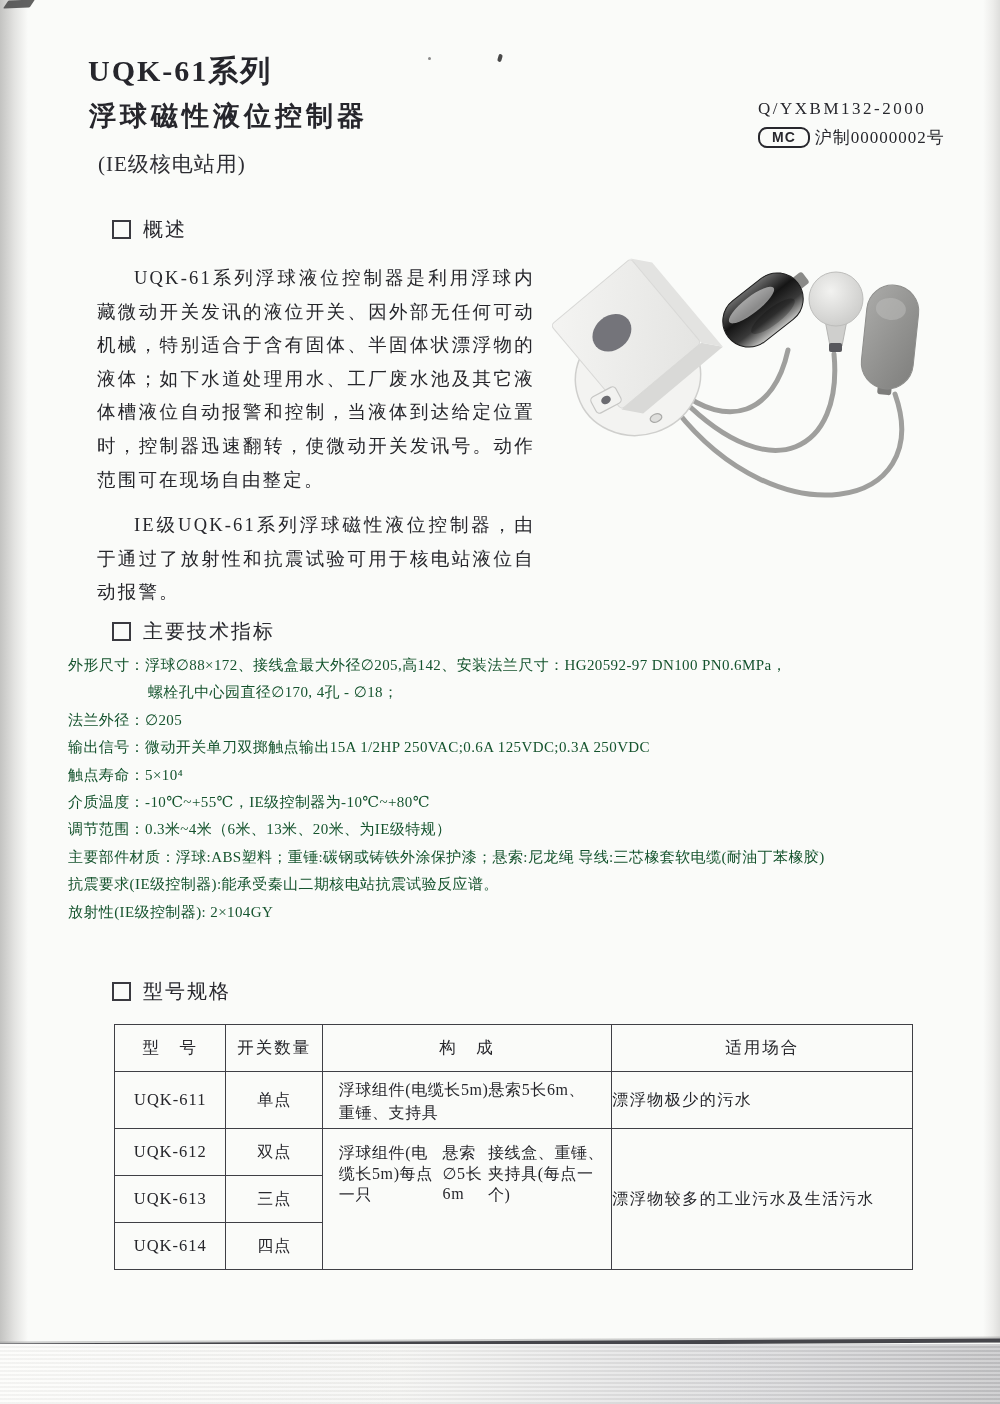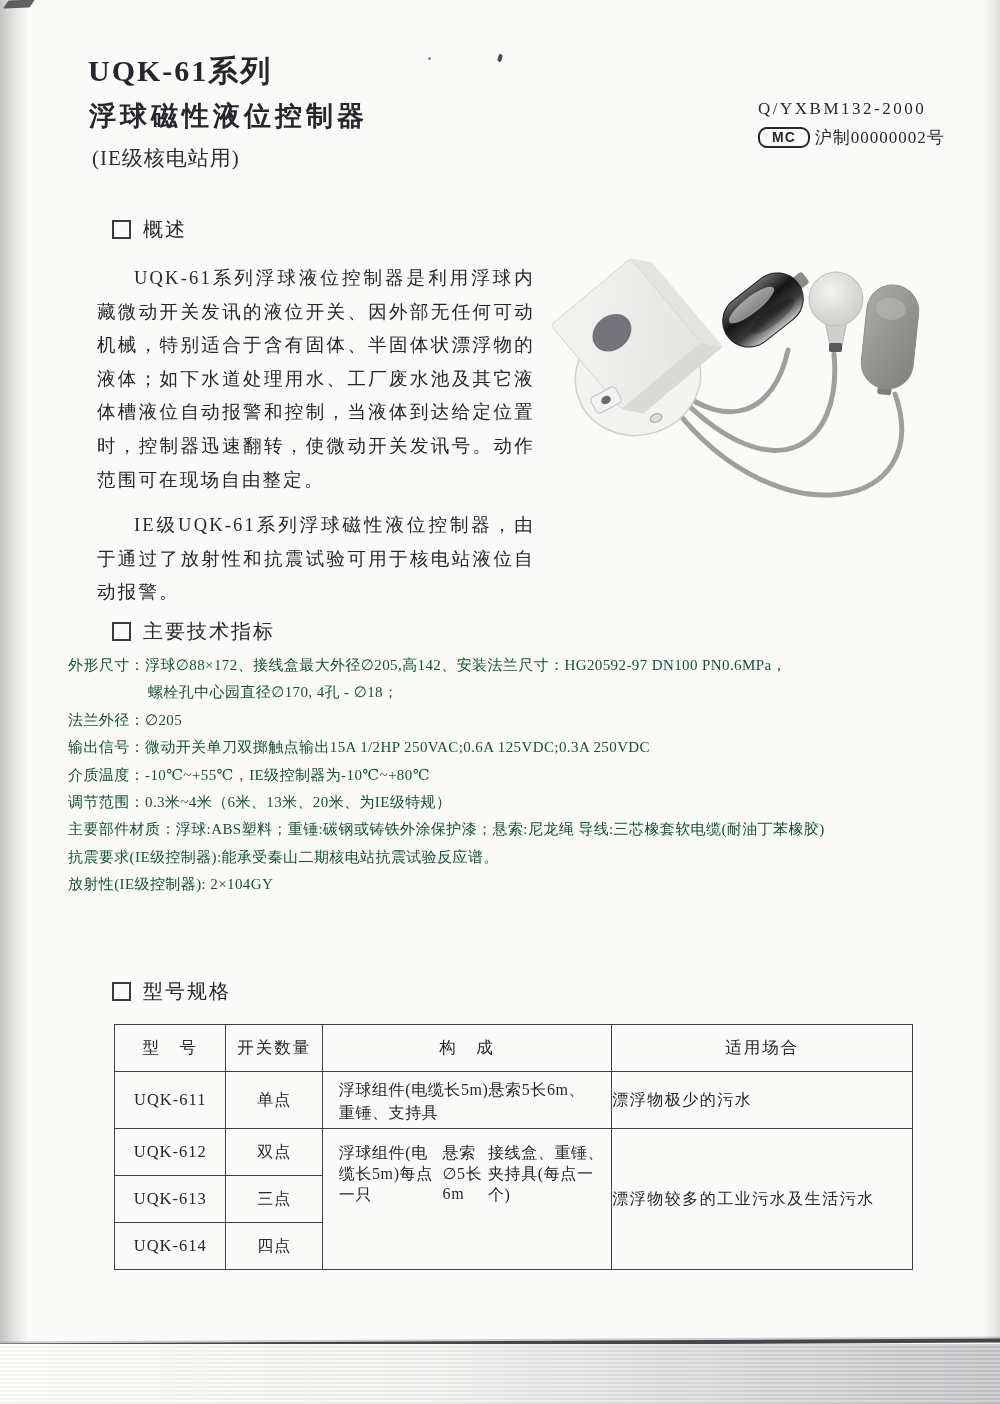--- a/index.html
+++ b/index.html
@@ -23,21 +23,21 @@
       linear-gradient(90deg,#fcfcfa 0%,#f4f4f2 40%,#d8d8da 74%,#c2c2c4 100%);}
   .speck-a{position:absolute;left:428px;top:57px;width:3px;height:3px;background:#8a8a8a;border-radius:50%;}
   .speck-b{position:absolute;left:498px;top:54px;width:4px;height:8px;background:#4a4a4a;
     transform:rotate(16deg);border-radius:2px;}
   .speck-d{position:absolute;left:408px;top:1352px;width:9px;height:2px;background:#9a9a9a;opacity:.7;}
 
   
   .title-block{position:absolute;left:88px;top:48px;}
   .title-block h1{margin:0;font-size:30px;font-weight:700;letter-spacing:2px;line-height:46px;color:#26262c;}
   .title-block h2{margin:1px;font-size:27px;font-weight:700;letter-spacing:4px;line-height:42px;color:#26262c;}
-  .title-block h3{margin:4px;font-size:21px;font-weight:400;letter-spacing:1px;line-height:34px;color:#2c2c32;}
+  .title-block h3{margin:10px;font-size:21px;font-weight:400;letter-spacing:1px;line-height:34px;color:#2c2c32;}
 
   .doc-block{position:absolute;left:758px;top:99px;width:220px;}
   .doc-code{font-size:17px;letter-spacing:2.5px;color:#27272d;}
   .license-row{margin-top:7px;display:flex;align-items:center;font-size:17px;letter-spacing:1px;color:#27272d;}
   .mc-badge{display:inline-block;border:2.5px solid #27272d;border-radius:9px;
     font-weight:700;font-size:14px;letter-spacing:1px;padding:0 12px;line-height:17px;margin-right:5px;
     font-family:"Liberation Sans","DejaVu Sans",sans-serif;}
 
   
   .section-heading{position:absolute;left:84px;display:flex;align-items:center;
@@ -174,20 +174,21 @@
 
   <div class="section-heading" id="h-specs">
     <span class="sq"></span>
     <span>主要技术指标</span>
   </div>
   <div class="specs">
     <div>外形尺寸：浮球∅88×172、接线盒最大外径∅205,高142、安装法兰尺寸：HG20592-97 DN100 PN0.6MPa，</div>
     <div class="indent">螺栓孔中心园直径∅170, 4孔 - ∅18；</div>
     <div>法兰外径：∅205</div>
     <div>输出信号：微动开关单刀双掷触点输出15A 1/2HP 250VAC;0.6A 125VDC;0.3A 250VDC</div>
+    <div>触点寿命：5×10⁴</div>
     <div>介质温度：-10℃~+55℃，IE级控制器为-10℃~+80℃</div>
     <div>调节范围：0.3米~4米（6米、13米、20米、为IE级特规）</div>
     <div>主要部件材质：浮球:ABS塑料；重锤:碳钢或铸铁外涂保护漆；悬索:尼龙绳 导线:三芯橡套软电缆(耐油丁苯橡胶)</div>
     <div>抗震要求(IE级控制器):能承受秦山二期核电站抗震试验反应谱。</div>
     <div>放射性(IE级控制器): 2×104GY</div>
   </div>
 
   <div class="section-heading" id="h-models">
     <span class="sq"></span>
     <span>型号规格</span>

